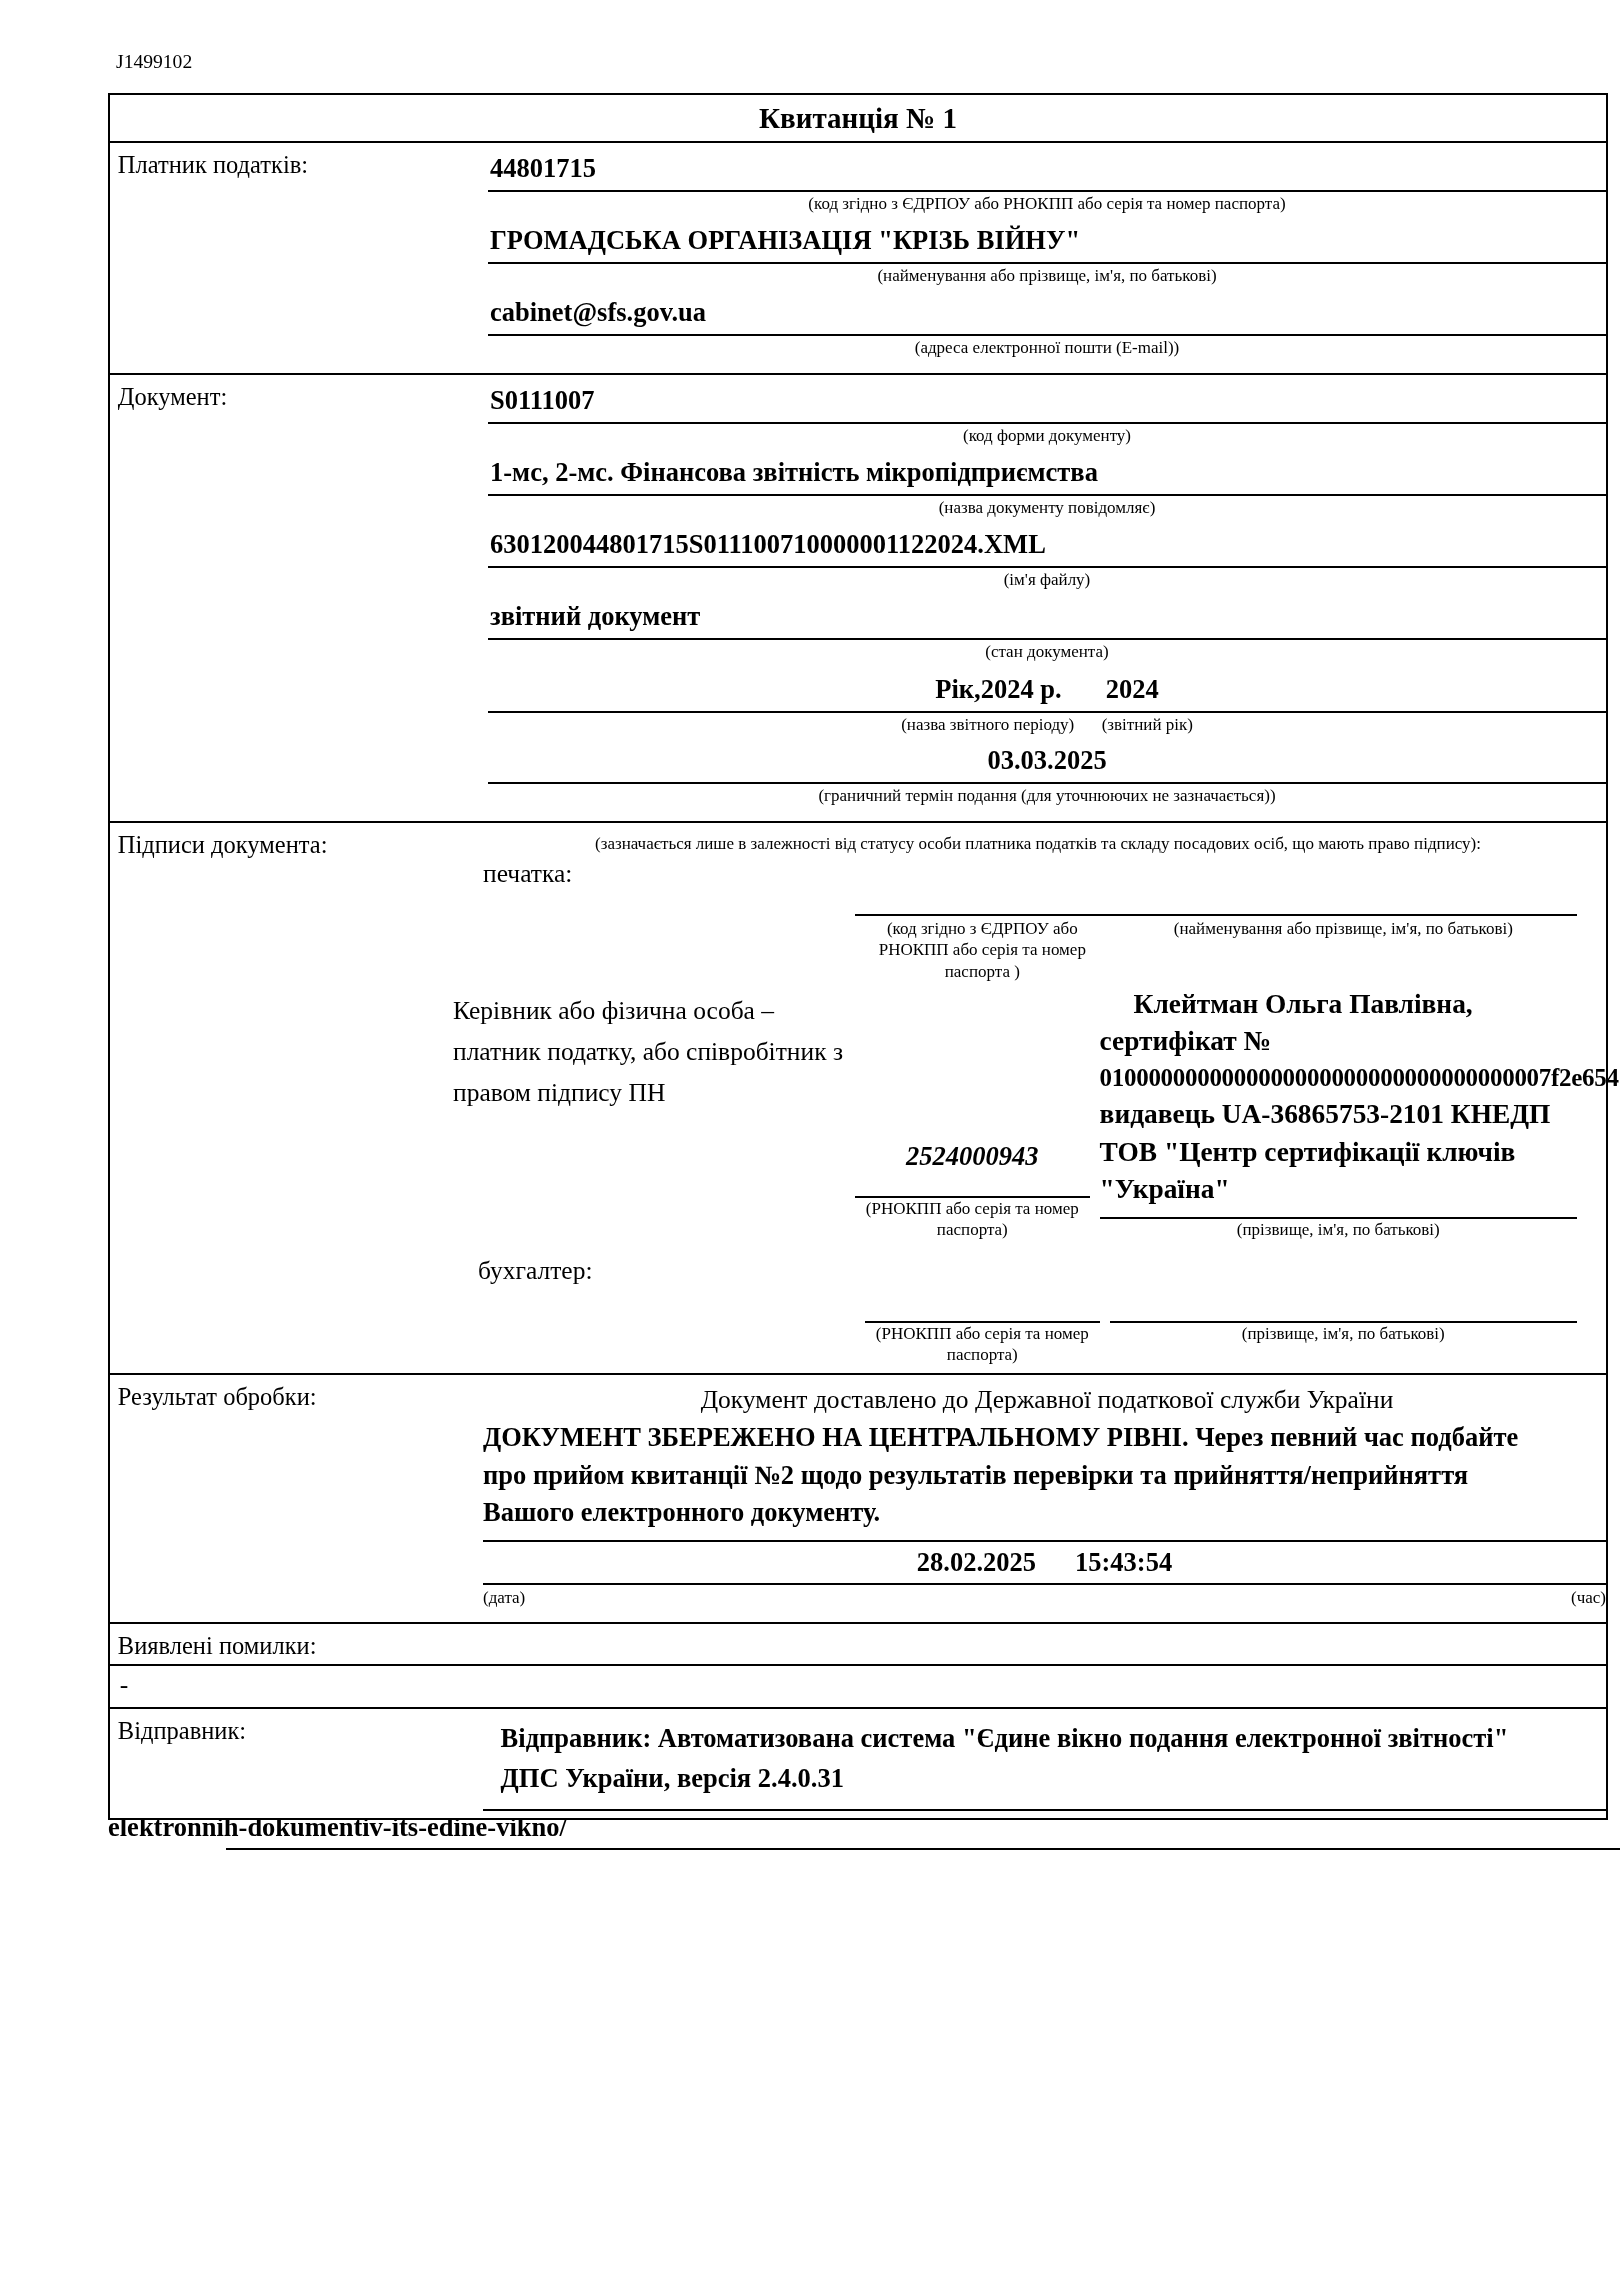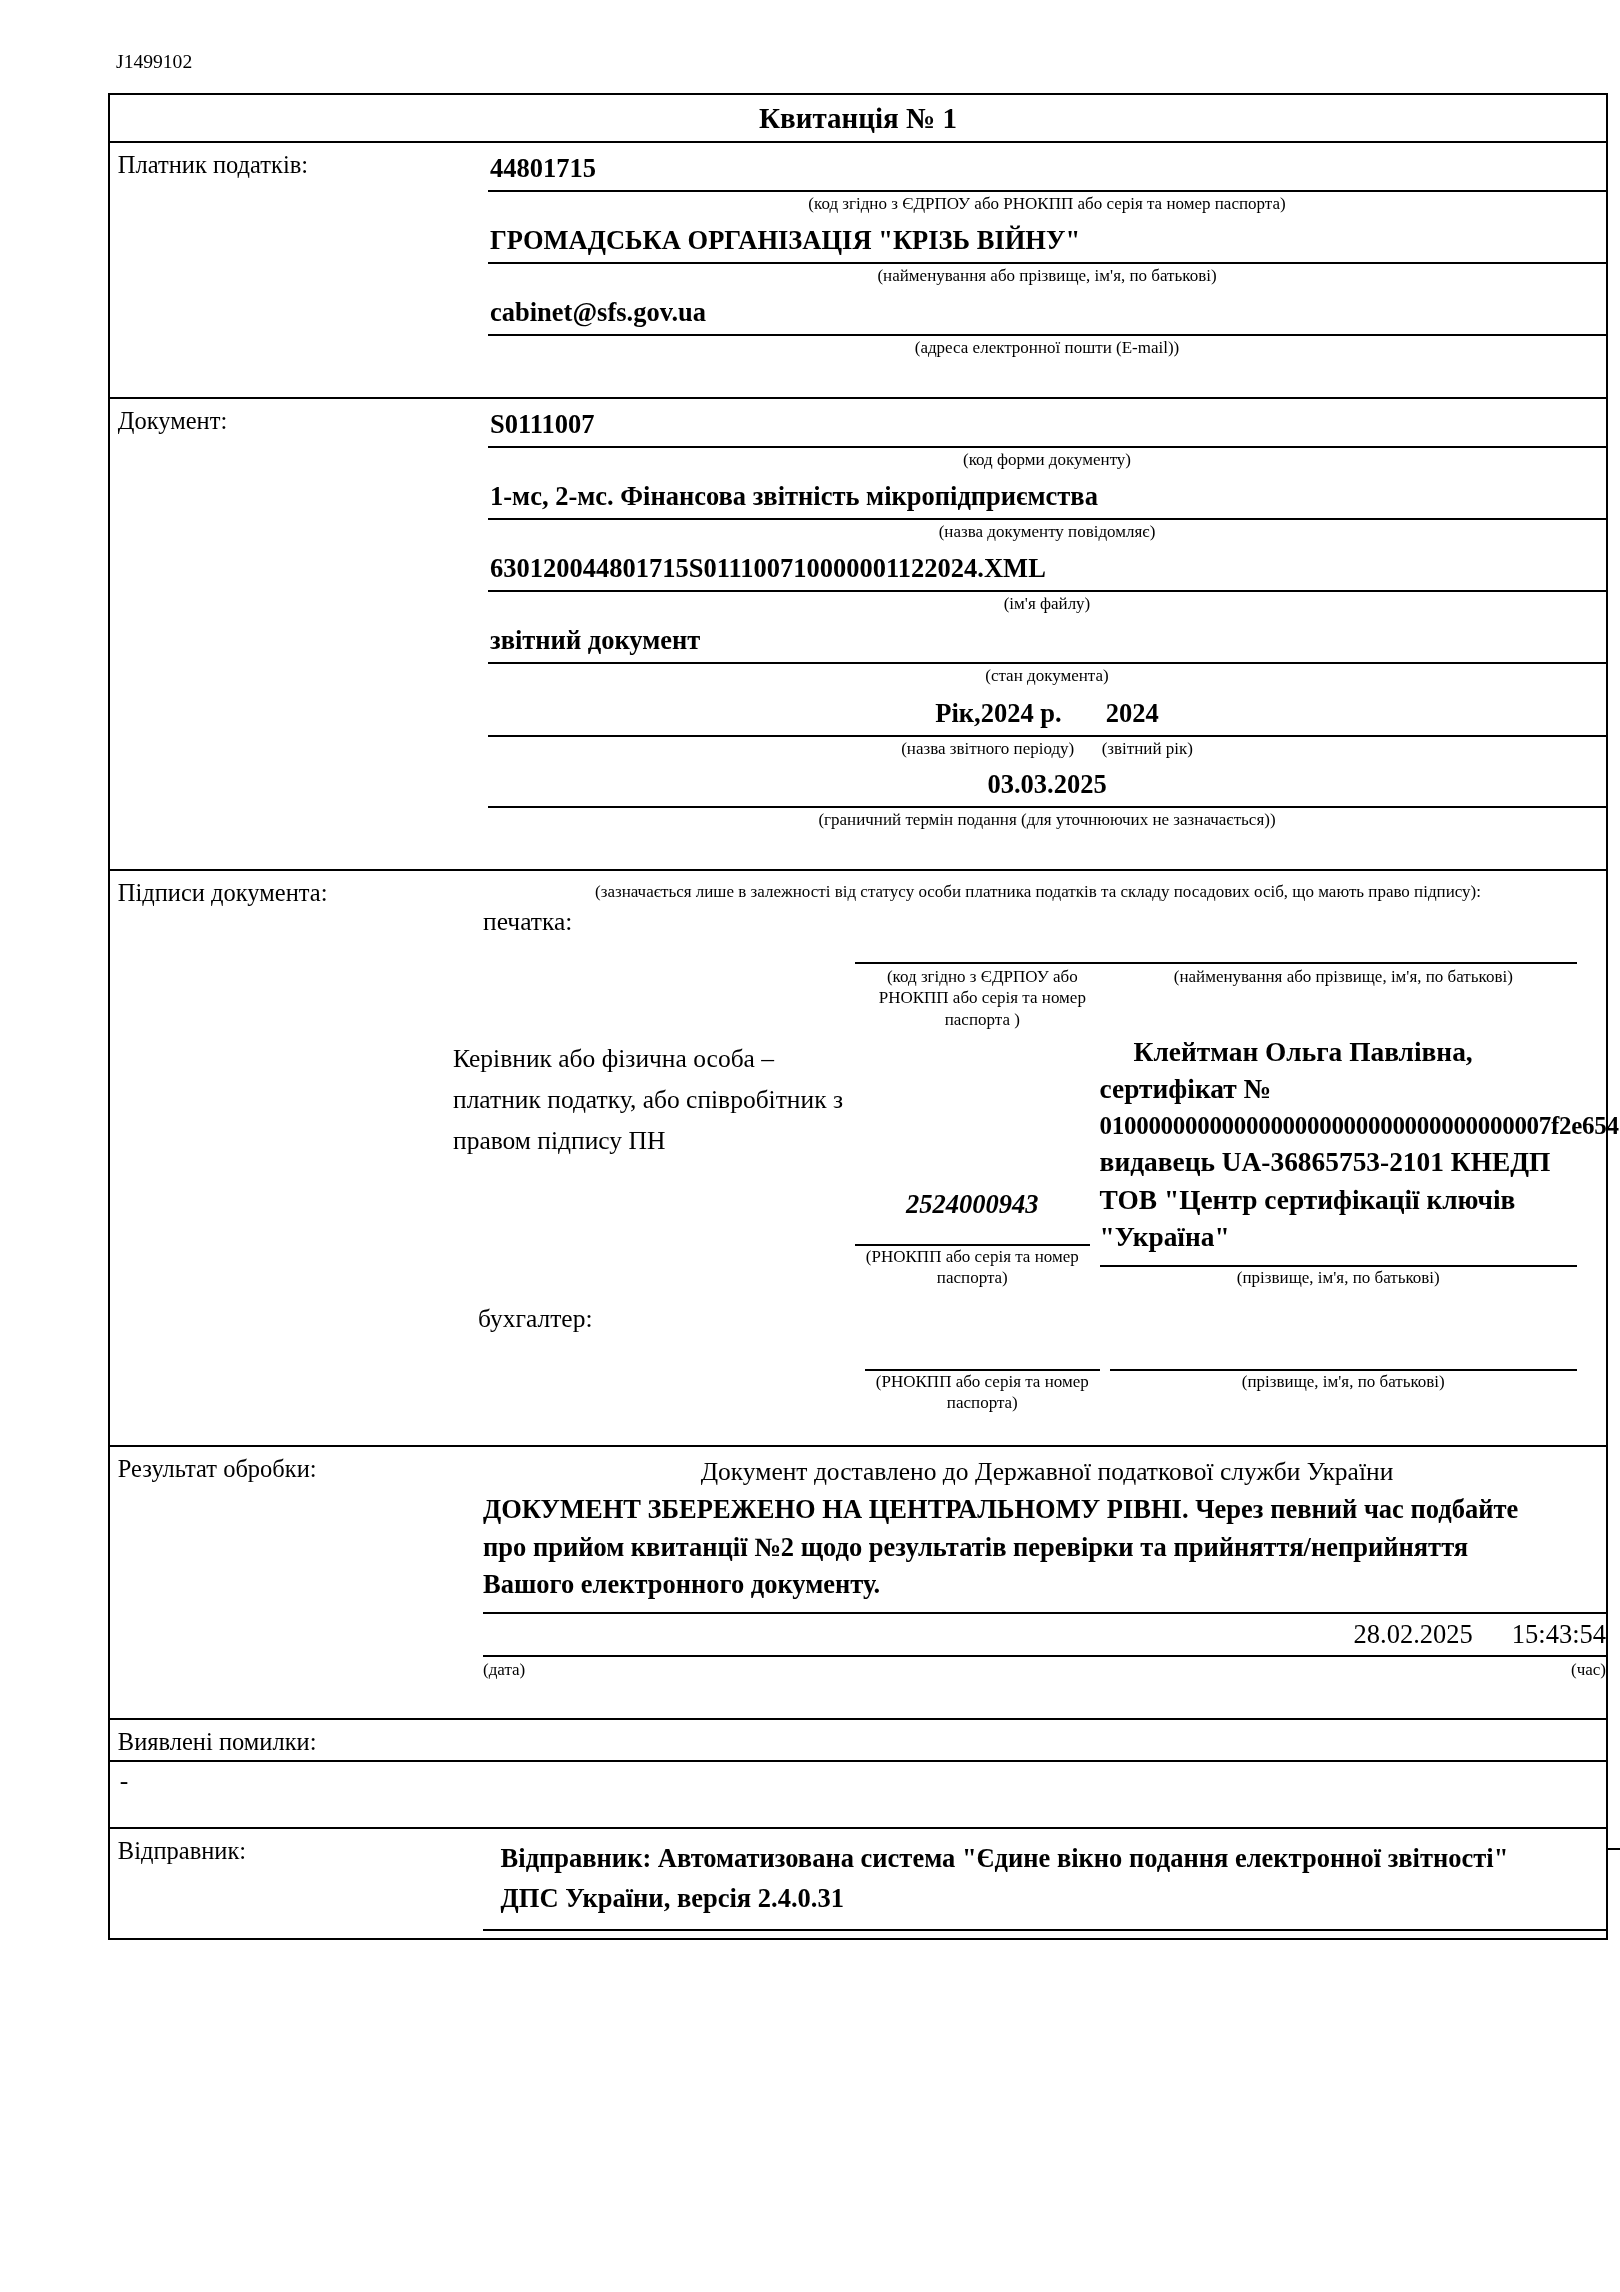--- a/index.html
+++ b/index.html
@@ -9,21 +9,21 @@
     overflow:hidden;
   }
   .formcode { position:absolute; left:116px; top:51px; font-size:19.6px; }
 
   .tbl {
     position:absolute; left:108px; top:93px; width:1500px;
     border:2.9px solid #000; box-sizing:border-box; background:#fff;
   }
   .titlerow { text-align:center; font-weight:bold; font-size:29px; padding:6.9px 0 5.9px; border-bottom:2px solid #000; }
   .row { display:flex; }
-  .bt3 { border-top:2.9px solid #000;margin-top:24px; }
+  .bt3 { border-top:2.9px solid #000; }
   .bt2 { border-top:2px solid #000; }
   .lbl { flex:0 0 211px; width:211px; padding:7.8px 0 3.9px 7.8px; font-size:24.5px; white-space:nowrap; box-sizing:border-box; }
   .fa  { flex:1; min-width:0; padding:5.9px 0 7.8px 0; }
 
   .fld { margin-left:167px; margin-right:0; }
   .uv  { border-bottom:2px solid #000; font-weight:bold; font-size:26.5px; line-height:1.25; padding:2.9px 2px 4.9px 2px; min-height:33px; }
   .center { text-align:center; }
   .cap { font-size:17px; text-align:center; padding:2px 3.9px 6.9px; line-height:1.2; }
   .two { display:flex; justify-content:center; gap:44px; }
   .capsrow { display:flex; justify-content:center; gap:27.4px; padding:2px 0 6.9px; font-size:17px; }
@@ -50,21 +50,21 @@
   .serial { white-space:nowrap; font-size:25px; letter-spacing:-0.3px; overflow:visible; }
   .rln { border-bottom:2px solid #000; margin-top:7.8px; }
   .acct { font-size:25.5px; margin:15.7px 0 0 157px; }
   .sigrow3 { display:flex; margin-top:35px; }
   .sigrow3 .ln2 { border-bottom:2px solid #000; height:0; }
 
   
   .r1 { font-size:25.5px; text-align:center; margin-left:167px; padding:3.9px 0 2px; }
   .rmsg { font-weight:bold; font-size:26.5px; line-height:1.42; margin:2px 44px 7.8px 162px; }
   .dateblk { margin:3.9px 0 0 162px; border-top:2.9px solid #000; }
-  .dval { display:flex; justify-content:flex-end; gap:39px; font-weight:normal; font-size:26.5px; padding:4.9px 0 5.9px; border-bottom:2px solid #000; }
+  .dval { display:flex; justify-content:center; gap:39px; font-weight:bold; font-size:26.5px; padding:4.9px 0 5.9px; border-bottom:2px solid #000; }
   .dcaps { display:flex; justify-content:space-between; gap:17.6px; font-size:17px; padding:2.9px 0 5.9px; }
 
   .dashrow { padding:3.9px 0 7.8px 9.8px; font-size:25.5px; }
 
   .sfld { margin-left:162px; border-bottom:2px solid #000; padding:3.9px 44px 9.8px 17.6px; font-weight:bold; font-size:26.5px; line-height:1.5; }
 
   .footer { margin:17.6px 0 0 108px; width:1503px; font-weight:bold; font-size:26.5px; line-height:1.34; text-indent:17.6px; }
   .footer-rule { margin:2.9px 0 0 118px; width:1480px; border-top:2px solid #000; height:0; }
 </style>
 </head>

